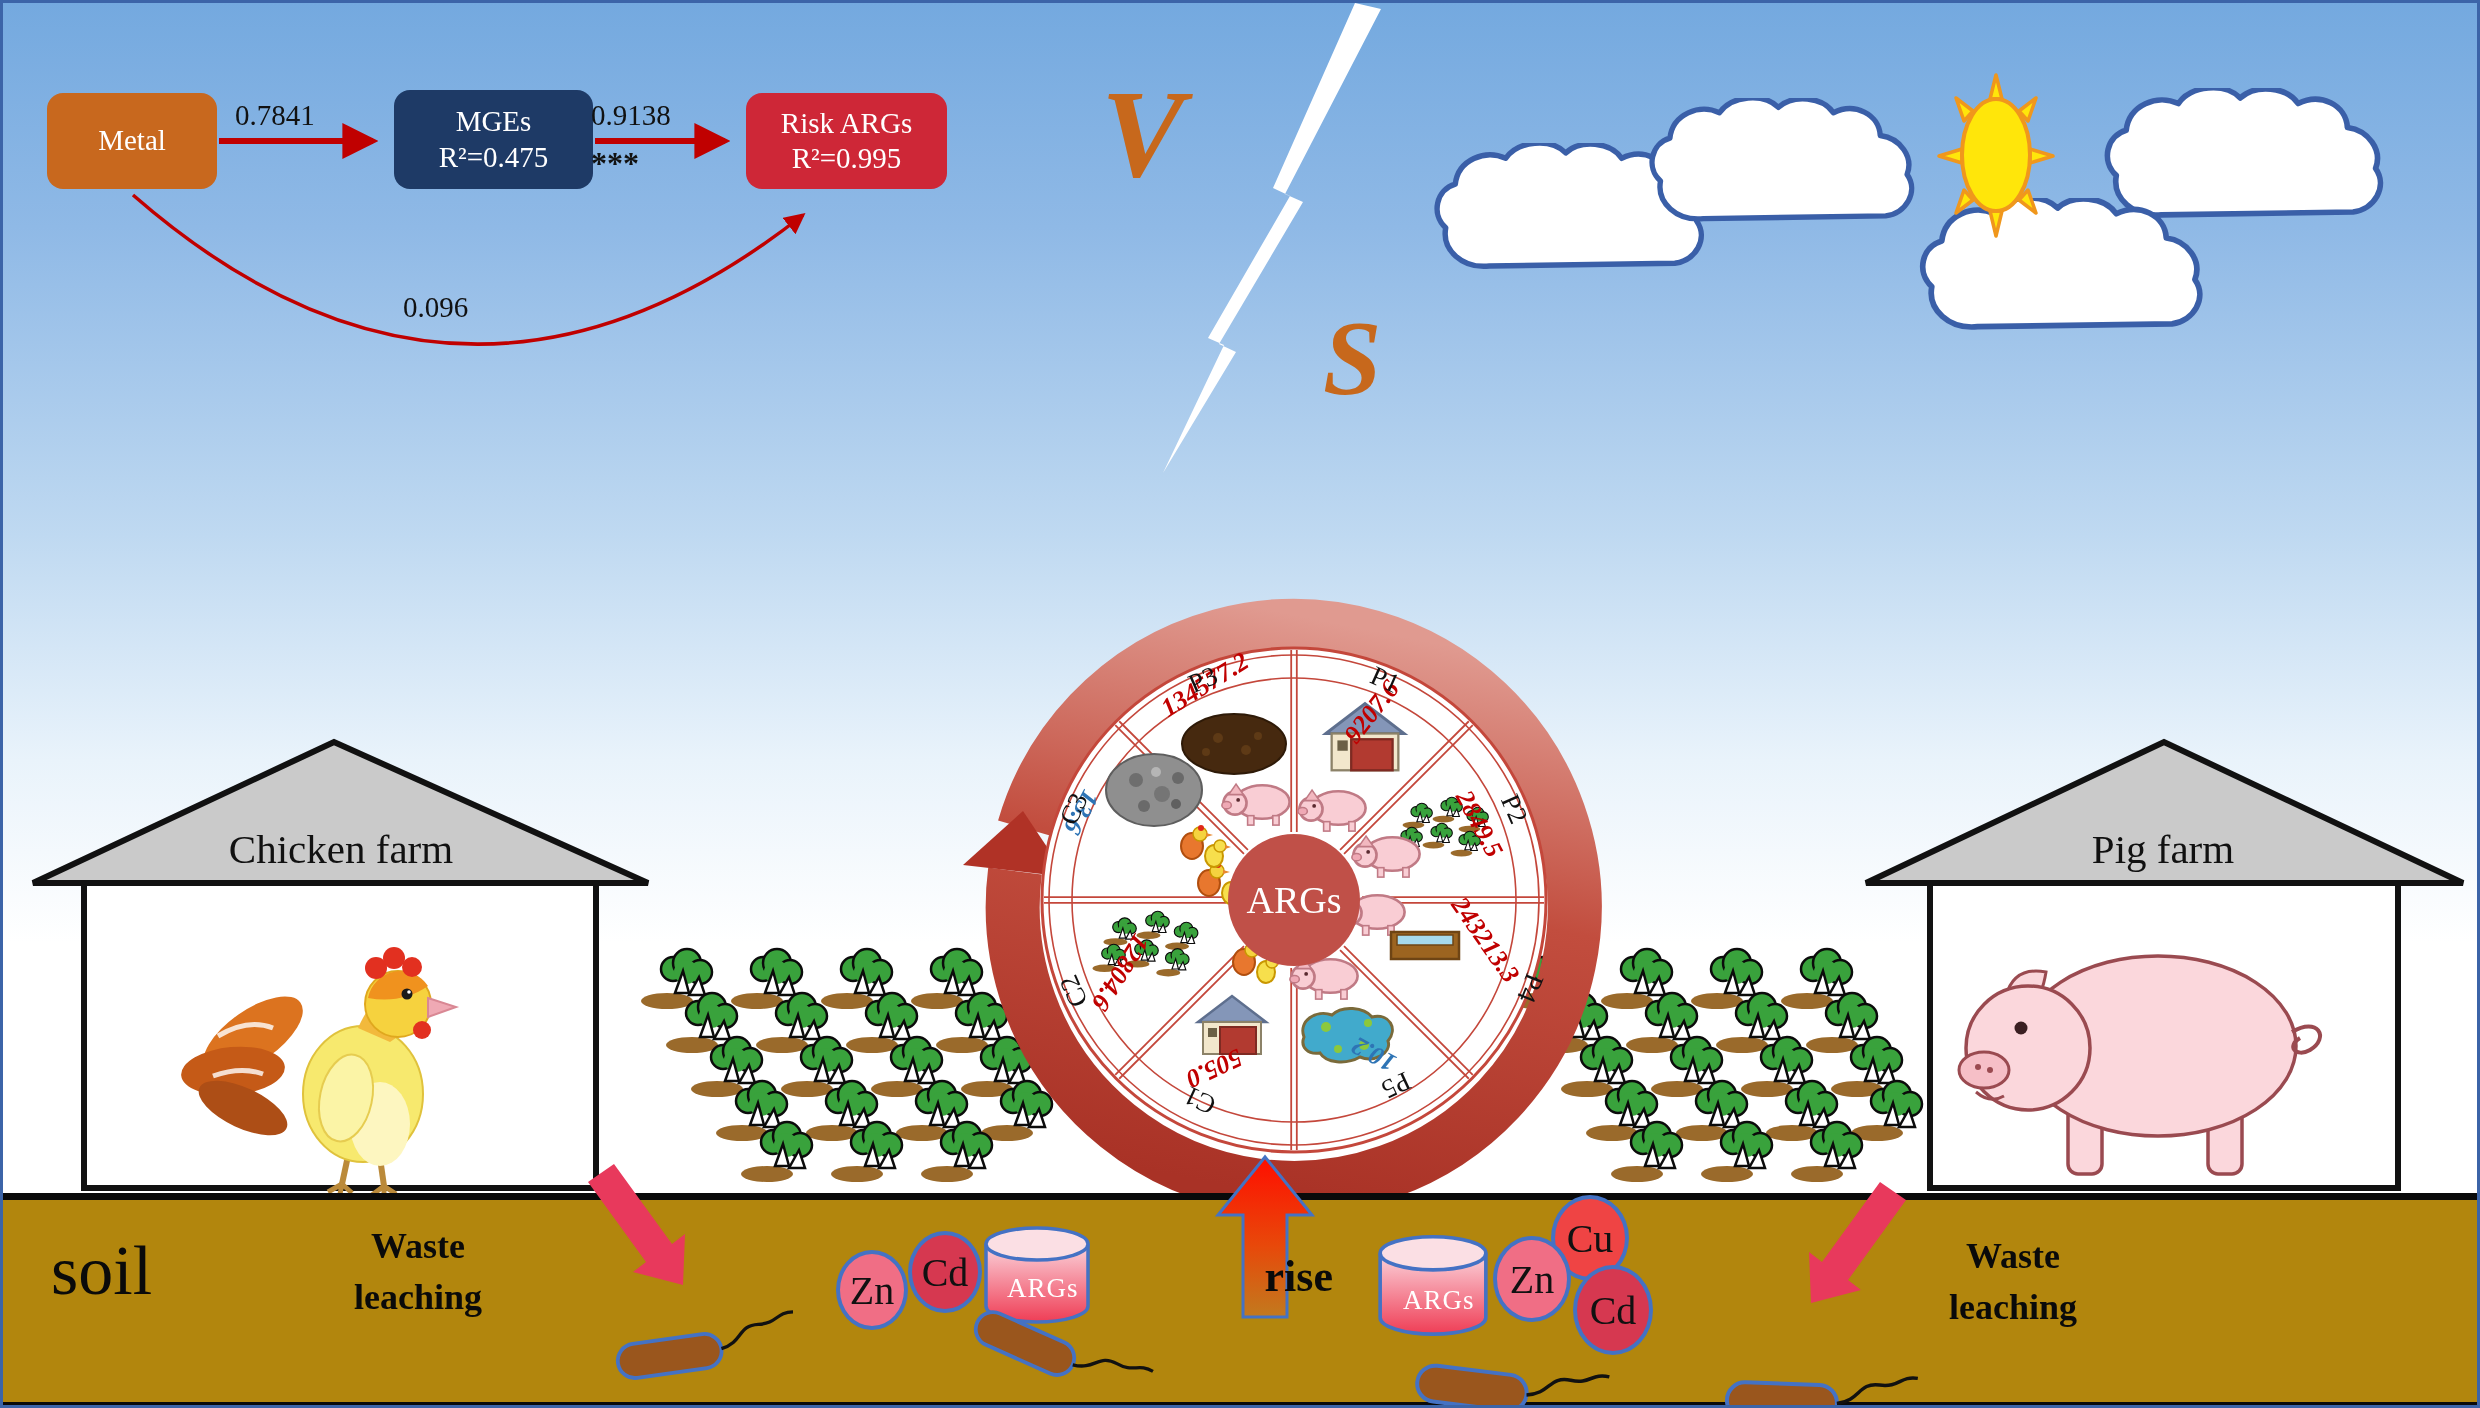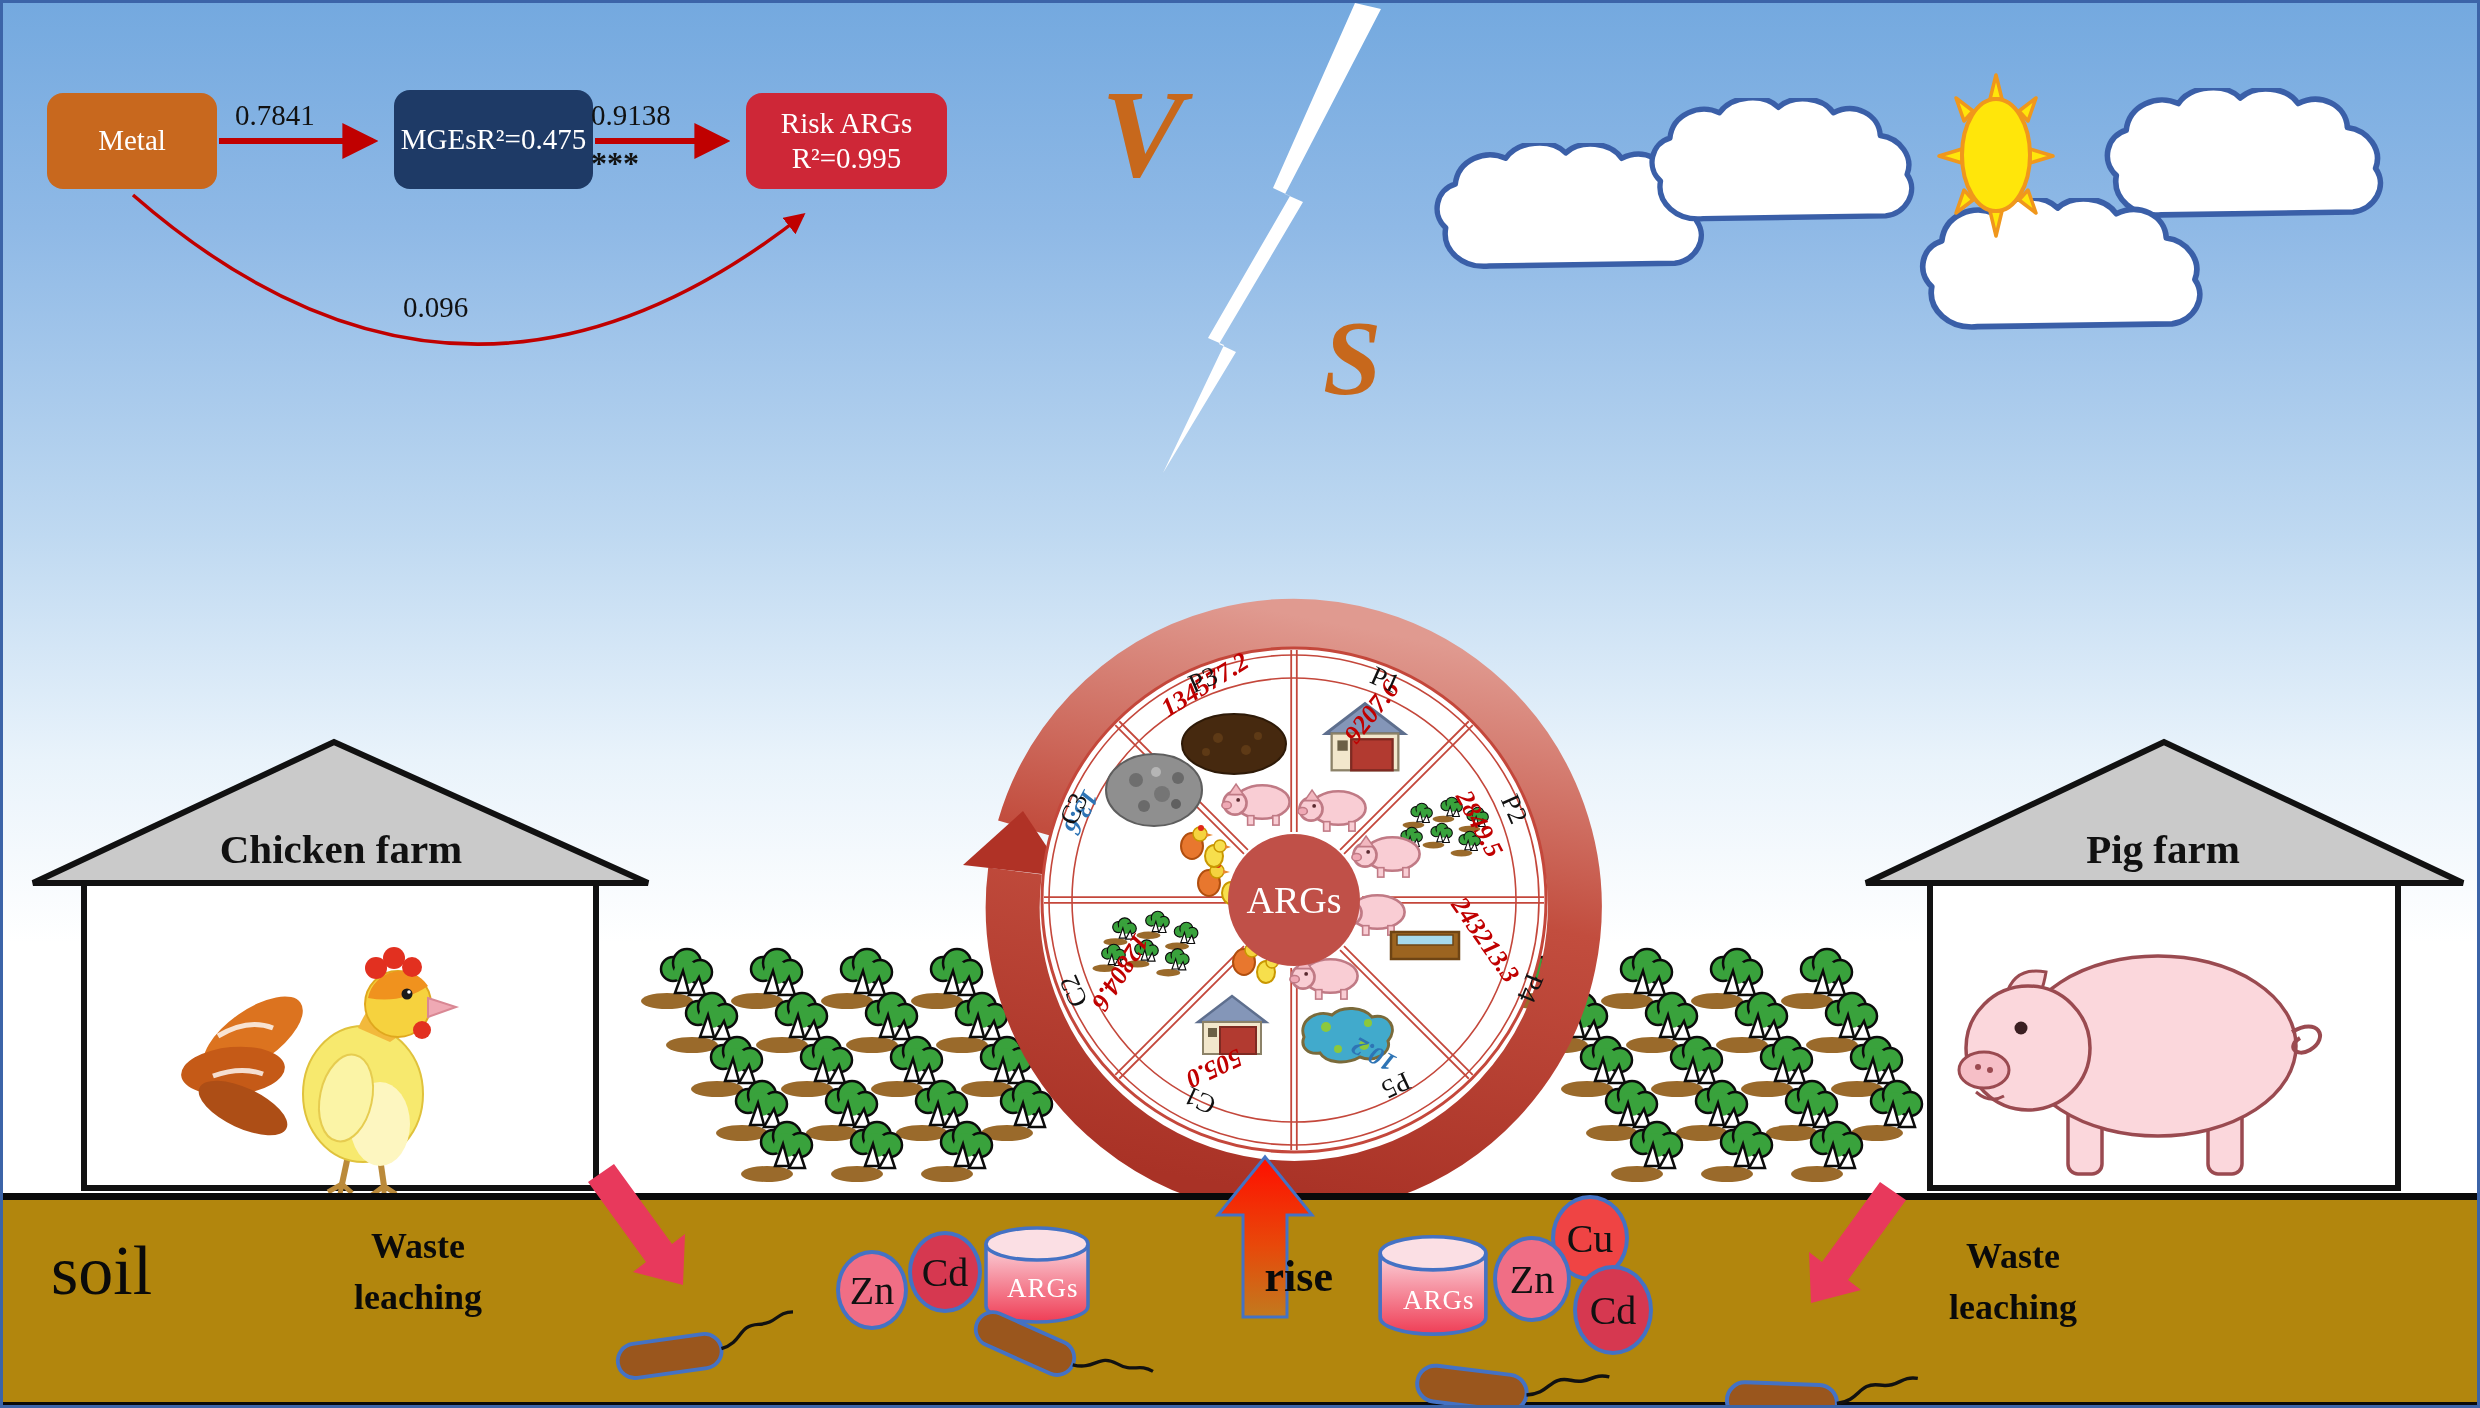--- a/index.html
+++ b/index.html
@@ -8,21 +8,21 @@
   .abs{position:absolute;}
   .ctr{display:flex;align-items:center;justify-content:center;text-align:center;}
   .sky{position:absolute;inset:0;
        background:linear-gradient(180deg,var(--sky-top,#74A9DF) 0%,#8FB9E6 16%,#BFD9F1 38%,#E9F3FB 54%,#FFFFFF 67%,#FFFFFF 100%);}
   
   .sem-box{position:absolute;border-radius:16px;color:#fff;line-height:1.22;font-size:29px;}
   .sem-num{position:absolute;color:#111;font-size:29px;text-align:left;white-space:nowrap;}
   
   .vs{position:absolute;color:var(--vs-orange,#C7681C);font-style:italic;font-weight:bold;}
   
-  .farm-label{position:absolute;color:#111;font-weight:bold;font-size:41px;text-align:center;white-space:nowrap;}
+  .farm-label{position:absolute;color:#111;font-weight:normal;font-size:41px;text-align:center;white-space:nowrap;}
   
   .wheel{position:absolute;width:720px;height:720px;}
   .wheel svg{position:absolute;left:0;top:0;}
   .wv{position:absolute;transform:translate(-50%,-50%) rotate(var(--r,0deg));font-style:italic;font-weight:bold;
       font-size:26px;color:var(--accent-red,#C00000);white-space:nowrap;}
   .wv.blue{color:var(--value-blue,#2E74B5);}
   .wl{position:absolute;transform:translate(-50%,-50%) rotate(var(--r,0deg));font-size:27px;color:#111;white-space:nowrap;}
   .wrisk{position:absolute;left:294px;top:326px;width:132px;height:68px;color:#fff;font-size:38px;}
   
   .soil{position:absolute;left:0;top:1190px;width:2480px;height:218px;box-sizing:border-box;
@@ -171,21 +171,21 @@
   </svg>
   <div class="vs" style="left:1098px;top:60px;font-size:125px;">V</div>
   <div class="vs" style="left:1320px;top:295px;font-size:105px;">S</div>
 
   <svg class="abs" style="left:0;top:0" width="1000" height="520" viewBox="0 0 1000 520">
     <path d="M216,138 H370" stroke="#C00000" stroke-width="6" marker-end="url(#arrR)"></path>
     <path d="M592,138 H722" stroke="#C00000" stroke-width="6" marker-end="url(#arrR)"></path>
     <path d="M130,192 Q460,480 800,212" stroke="#C00000" stroke-width="3.5" fill="none" marker-end="url(#arrR)"></path>
   </svg>
   <div class="sem-box ctr" style="left:44px;top:90px;width:170px;height:96px;background:var(--metal-box,#C8681E);">Metal</div>
-  <div class="sem-box ctr" style="left:391px;top:87px;width:199px;height:99px;background:var(--mges-box,#1E3A66);flex-direction:row;">
+  <div class="sem-box ctr" style="left:391px;top:87px;width:199px;height:99px;background:var(--mges-box,#1E3A66);flex-direction:column;">
     <span>MGEs</span>
     <span>R²=0.475</span>
   </div>
   <div class="sem-box ctr" style="left:743px;top:90px;width:201px;height:96px;background:var(--risk-box,#CE2737);flex-direction:column;">
     <span>Risk  ARGs</span>
     <span>R²=0.995</span>
   </div>
   <div class="sem-num" style="left:232px;top:96px;width:140px;">0.7841</div>
   <div class="sem-num" style="left:588px;top:96px;width:140px;">0.9138</div>
   <div class="sem-num" style="left:588px;top:142px;width:120px;font-weight:bold;font-size:32px;">***</div>

